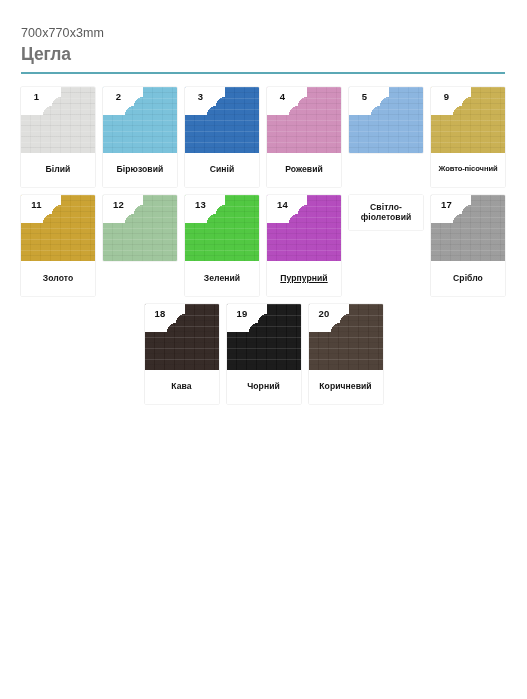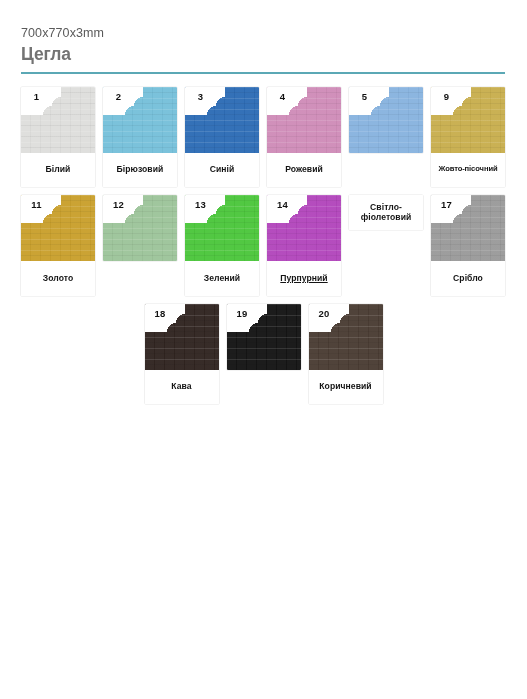--- a/index.html
+++ b/index.html
@@ -329,20 +329,21 @@
         </div>
         <div class="card">
           <div class="swatch">
             <div class="swatch-fill" style="background: rgb(20, 20, 20);"></div>
             <div class="swatch-tex"></div>
             <div class="swatch-tex2"></div>
             <div class="badge-notch"></div>
             <div class="badge-notch2"></div>
             <div class="badge">19</div>
           </div>
+          <div class="label" style="white-space: pre-line; height: 27px;">Чорний</div>
         </div>
         <div class="card">
           <div class="swatch">
             <div class="swatch-fill" style="background: rgb(74, 60, 51);"></div>
             <div class="swatch-tex"></div>
             <div class="swatch-tex2"></div>
             <div class="badge-notch"></div>
             <div class="badge-notch2"></div>
             <div class="badge">20</div>
           </div>

